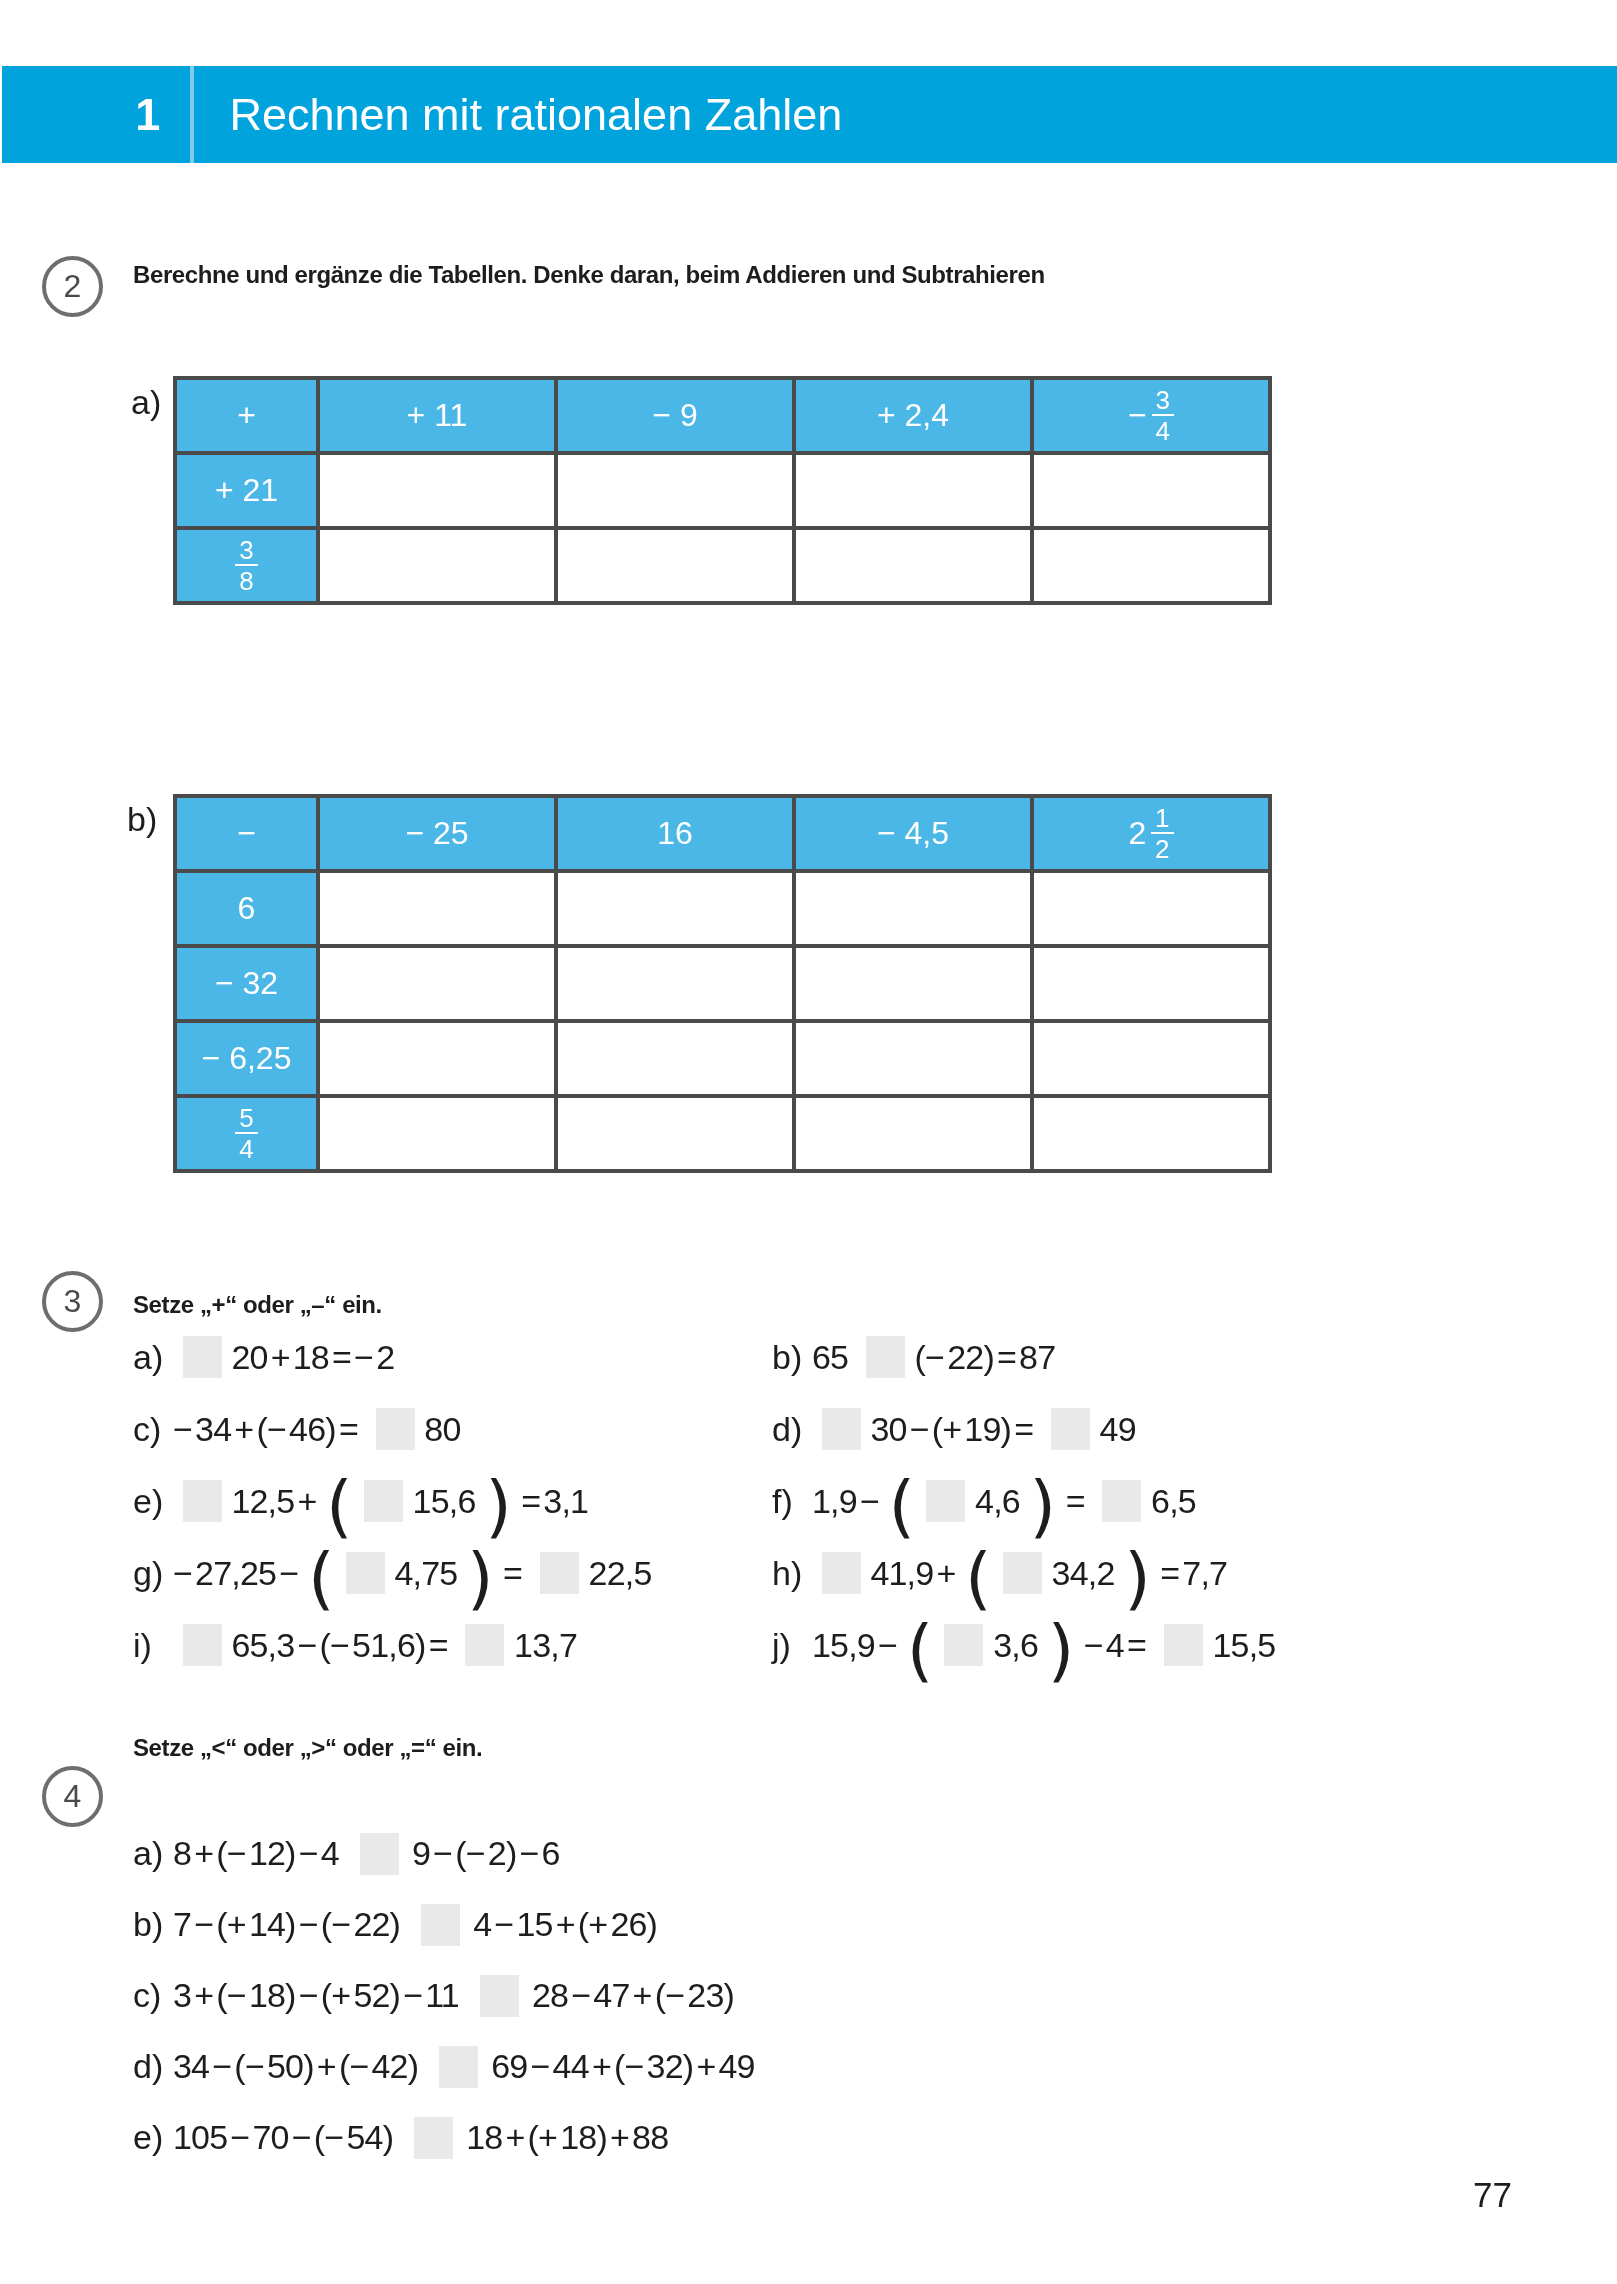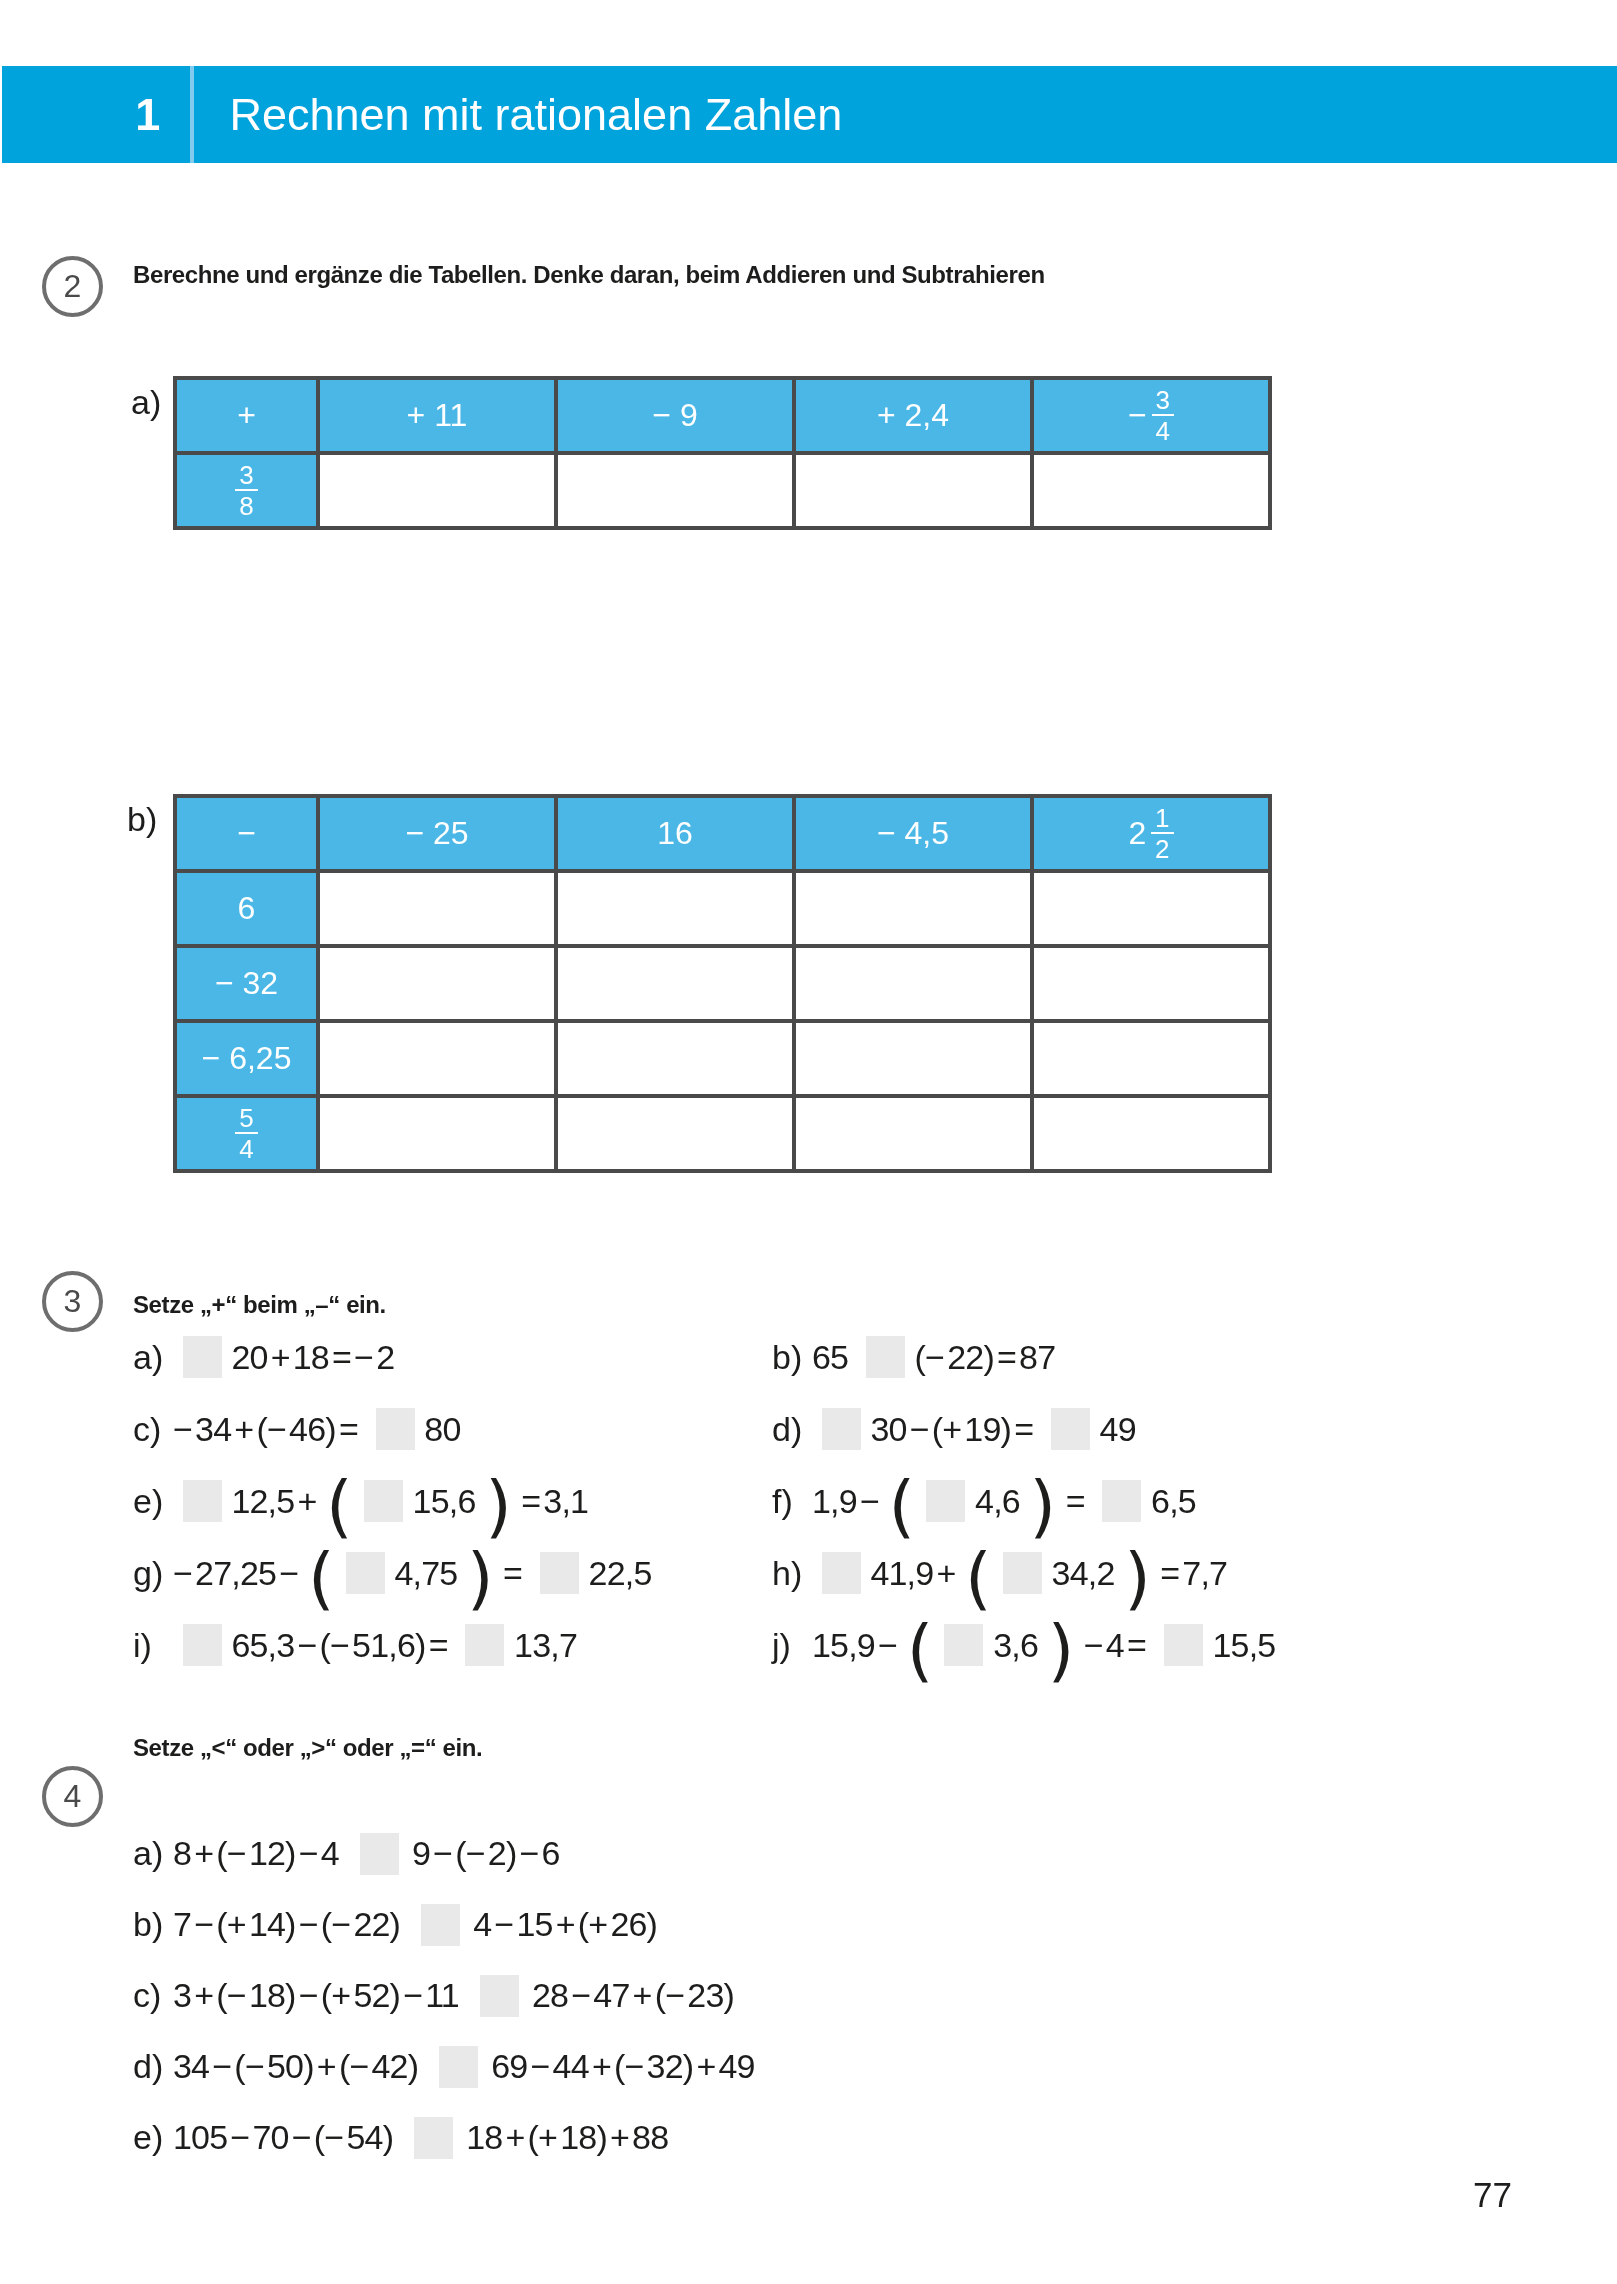--- a/index.html
+++ b/index.html
@@ -102,20 +102,27 @@
         <span class="fracwrap">
           <span>−</span>
           <span class="frac">
             <span class="num">3</span>
             <span class="den">4</span>
           </span>
         </span>
       </th>
     </tr>
     <tr>
+      <th>+ 21</th>
+      <td class="blank"></td>
+      <td class="blank"></td>
+      <td class="blank"></td>
+      <td class="blank"></td>
+    </tr>
+    <tr>
       <th>
         <span class="frac">
           <span class="num">3</span>
           <span class="den">8</span>
         </span>
       </th>
       <td class="blank"></td>
       <td class="blank"></td>
       <td class="blank"></td>
       <td class="blank"></td>
@@ -180,21 +187,21 @@
       <td class="blank"></td>
       <td class="blank"></td>
       <td class="blank"></td>
     </tr>
   </tbody>
     </table>
 
   <div class="circle" style="left:42px;top:1271px;">
     <span>3</span>
   </div>
-  <div class="prompt" style="top:1281px;">Setze „+“ beim „–“ ein.</div>
+  <div class="prompt" style="top:1281px;">Setze „+“ oder „–“ ein.</div>
 
   <div class="eq-col" style="left:133px;top:1321px;width:636px;">
     <div class="eq-row">
       <span class="letter">a)</span>
       <span class="box"></span>
       <span class="seg">20 + 18 = − 2</span>
     </div>
     <div class="eq-row">
       <span class="letter">c)</span>
       <span class="seg">− 34 + (− 46) =</span>

